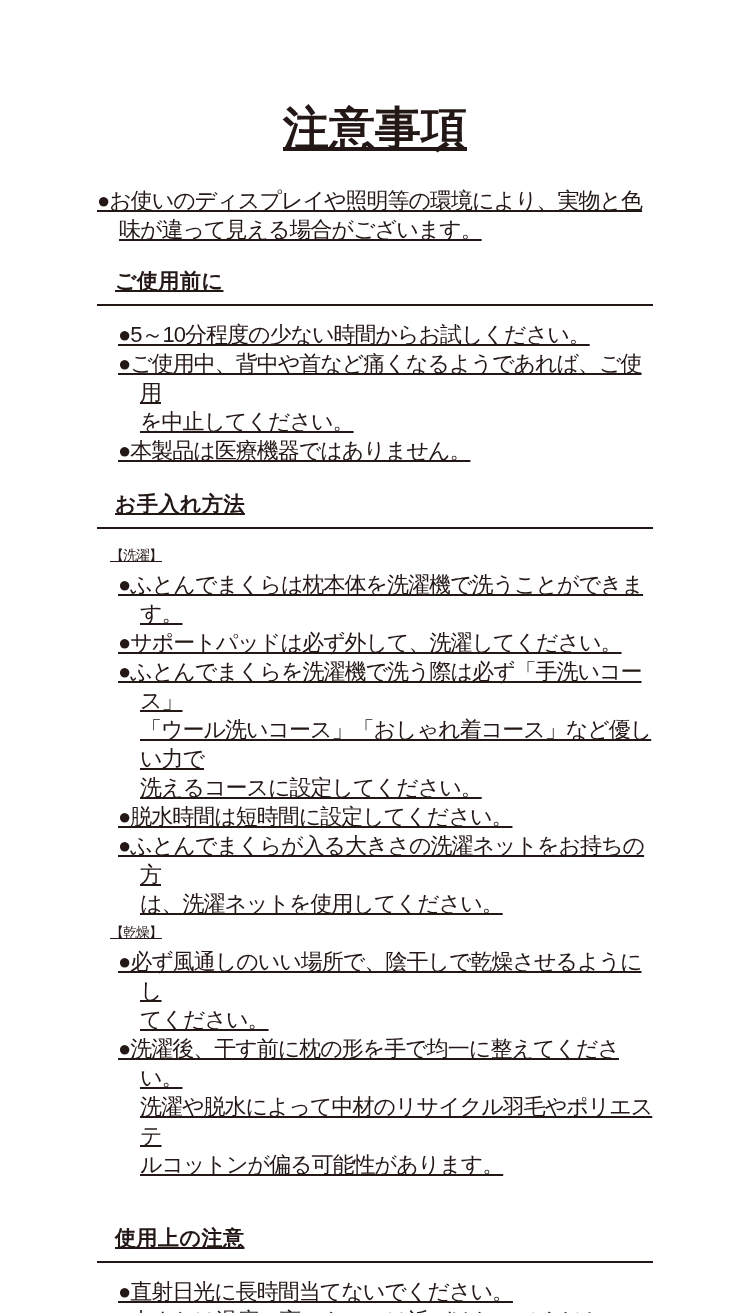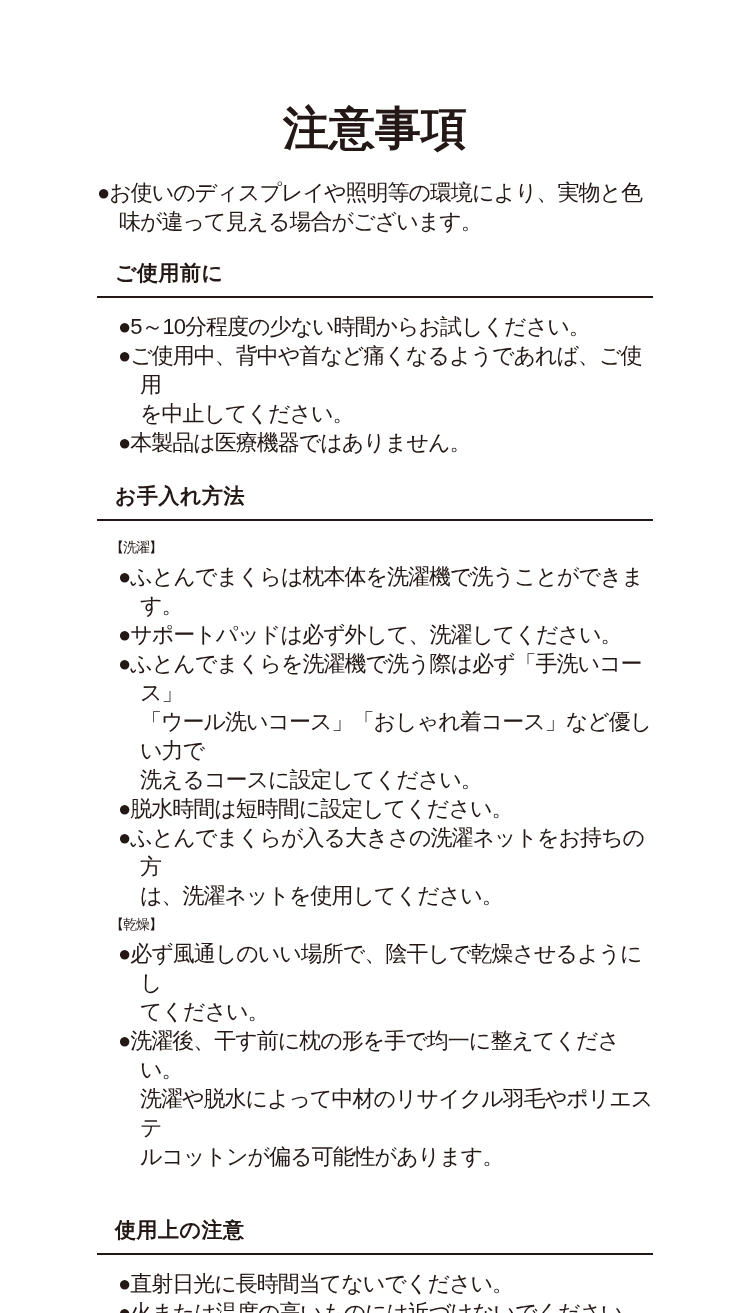--- a/index.html
+++ b/index.html
@@ -12,36 +12,37 @@
     height: 1313px;
     overflow: hidden;
     font-family: "Liberation Sans", sans-serif;
     color: #231815;
     -webkit-font-smoothing: antialiased;
   }
   .page {
     width: 750px;
     height: 1130px;
     position: relative;
+    text-decoration: underline;
   }
   .content {
     margin: 0 97px;
     width: 556px;
   }
   .page-title {
     margin: 0;
     padding-top: 102px;
     text-align: center;
     font-size: 46px;
     line-height: 52px;
     font-weight: bold;
     letter-spacing: 0px;
   }
   .intro-list {
-    margin-top: 24px;
+    margin-top: 32px;
   }
   .section-heading {
     margin: 0;
     font-size: 21px;
     line-height: 34px;
     font-weight: bold;
     padding-left: 18px;
     padding-bottom: 6px;
     border-bottom: 2px solid #231815;
     letter-spacing: 0.5px;

